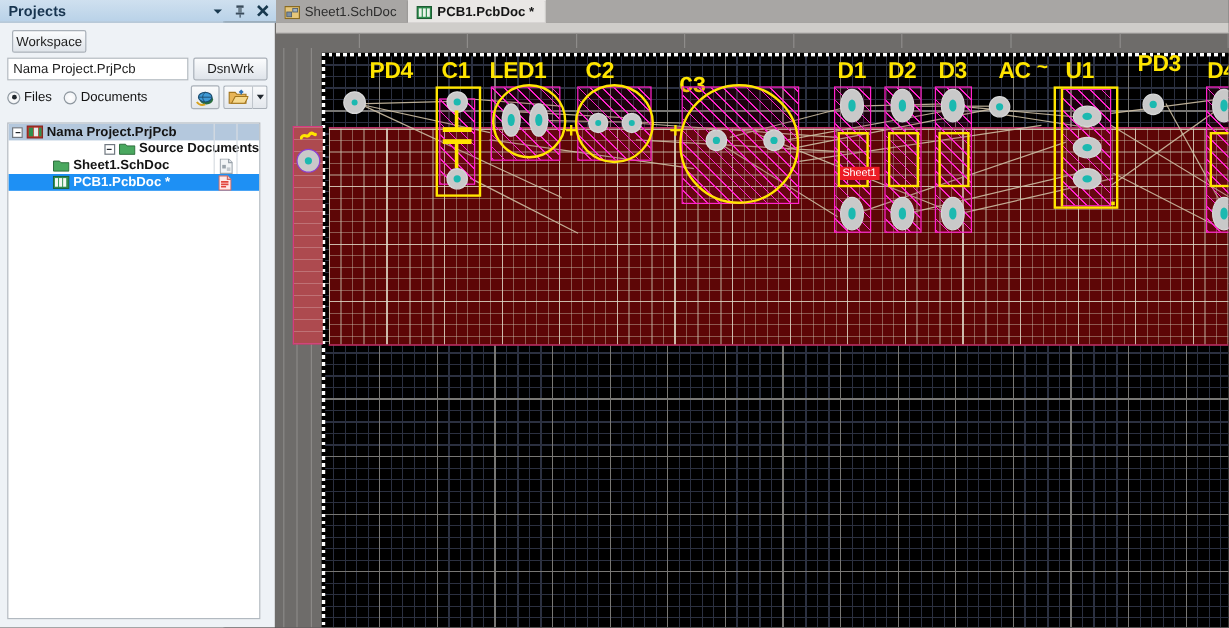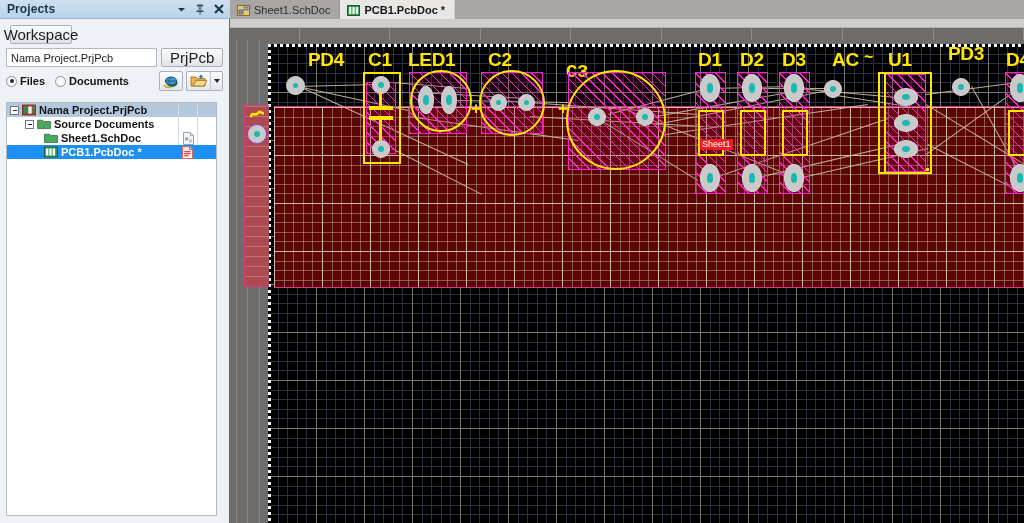--- a/index.html
+++ b/index.html
@@ -63,25 +63,25 @@
   .textbox {
     width: 152px; height: 19px; background: #fff; border: 1px solid #b2b9c0;
     display: flex; align-items: center;
   }
   .textbox span { padding-left: 4px; font-size: 11px; color: #1d1d1d; }
   .sidebtn {
     margin-left: 4px; width: 62px; height: 19px;
     background: linear-gradient(#fbfcfd, #dfe4ea);
     border: 1px solid #a9b0b8; border-radius: 2px;
     display: flex; align-items: center; justify-content: center;
-    font-size: 15px; color: #1c1c1c; cursor: pointer;
+    font-size: 11px; color: #1c1c1c; cursor: pointer;
   }
 
   #radio-row { display: flex; align-items: center; height: 20px; margin-bottom: 4px; }
-  .radio { display: flex; align-items: center; cursor: pointer; margin-right: 10px; font-weight: bold; }
+  .radio { display: flex; align-items: center; cursor: pointer; margin-right: 10px; }
   .radio .dot {
     width: 11px; height: 11px; border-radius: 50%;
     background: radial-gradient(#fff, #eceff2);
     border: 1px solid #8e979f; margin-right: 3px; position: relative;
   }
   .radio.on .dot::after {
     content: ""; position: absolute; left: 2.5px; top: 2.5px;
     width: 4px; height: 4px; border-radius: 50%; background: #20272d;
   }
   .radio span { font-size: 11px; color: #131313; }
@@ -310,21 +310,21 @@
     <div id="panel-body">
 
       <div class="row">
         <div class="sidebtn">Workspace</div>
       </div>
 
       <div class="row">
         <div class="textbox">
           <span>Nama Project.PrjPcb</span>
         </div>
-        <div class="sidebtn">PrjPcb</div>
+        <div class="sidebtn">DsnWrk</div>
       </div>
 
       <div id="radio-row">
         <label class="radio on">
           <span class="dot"></span>
           <span>Files</span>
         </label>
         <label class="radio">
           <span class="dot"></span>
           <span>Documents</span>
@@ -363,21 +363,21 @@
                   <rect x="2" y="2.4" width="3.6" height="7.2" fill="#2f8f4e"></rect>
                   <rect x="6.2" y="2.4" width="3.6" height="7.2" fill="#eaeaea"></rect>
                   <rect x="10.4" y="2.4" width="2.2" height="7.2" fill="#2f8f4e"></rect>
                 </svg></span>
               <span class="tlabel">Nama Project.PrjPcb</span>
               <span class="tcolgrid">
                 <span class="tcolcell"></span>
                 <span class="tcolcell"></span>
               </span>
             </div>
-            <div class="tnode" style="padding-left: 18px;">
+            <div class="tnode" style="padding-left: 18px; justify-content: flex-end;">
               <span class="expander"></span>
               <span class="tico"><svg width="14" height="12" viewBox="0 0 14 12">
                   <path d="M0.6 2.2 h5 l1.2 1.4 H13.4 V10.6 H0.6 Z" fill="#4aa85f" stroke="#2b6b39" stroke-width=".8"></path>
                 </svg></span>
               <span class="tlabel">Source Documents</span>
               <span class="tcolgrid">
                 <span class="tcolcell"></span>
                 <span class="tcolcell"></span>
               </span>
             </div>

